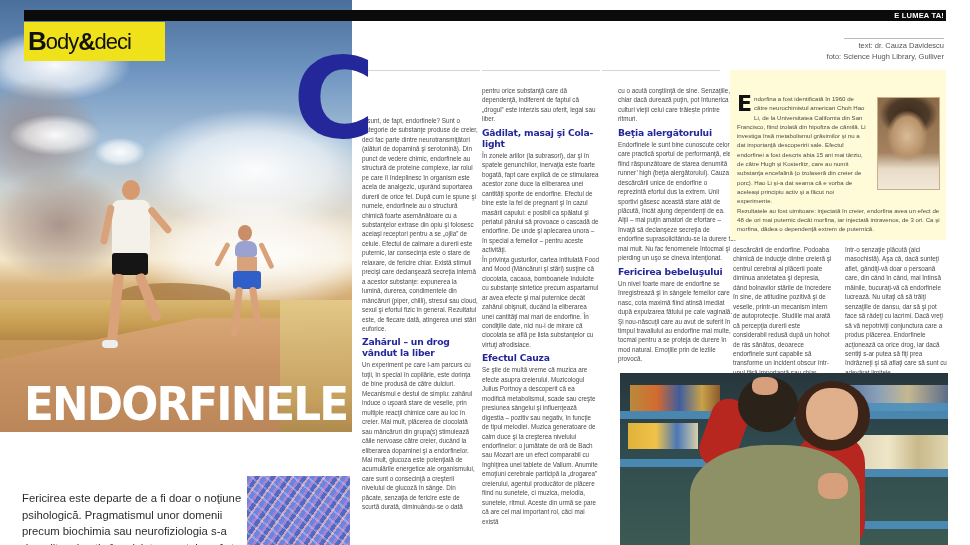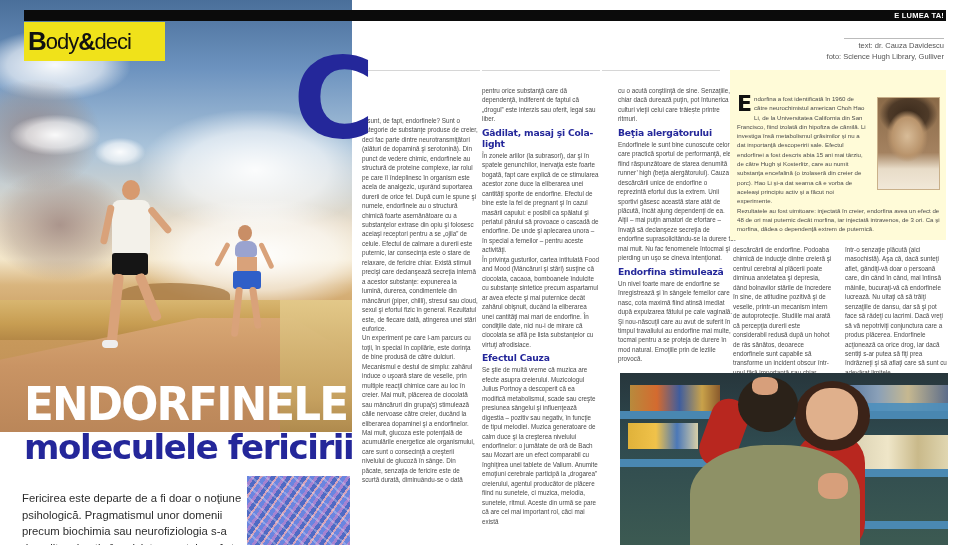--- a/index.html
+++ b/index.html
@@ -128,21 +128,20 @@
 
   <div class="top-bar-left"></div>
   <div class="section-badge">
     <span class="b">B</span>
       <span class="rest">ody</span>
       <span class="rest amp">&amp;</span>
       <span class="rest">deci</span>
   </div>
 
   <div class="headline-main">ENDORFINELE</div>
-  <div class="headline-sub">moleculele fericirii</div>
   <p class="intro-text">Fericirea este departe de a fi doar o noţiune psihologică. Pragmatismul unor domenii precum biochimia sau neurofiziologia s-a dovedit, cel puţin în privinţa acestui cuvânt</p>
   <div class="crystal-photo"></div>
 </div>
 
 <div class="drop-cap-C">C</div>
 
 <div class="right-page">
   <div class="top-bar-right"></div>
   <div class="top-bar-label">E LUMEA TA!</div>
 
@@ -151,37 +150,38 @@
     <div>text: dr. Cauza Davidescu</div>
     <div>foto: Science Hugh Library, Gulliver</div>
   </div>
 
   <div class="col-rule" style="left:8px;width:120px;"></div>
   <div class="col-rule" style="left:130px;width:118px;"></div>
   <div class="col-rule" style="left:250px;width:118px;"></div>
 
   <div class="col" style="left:10px;top:116px;width:116px;">
     <p>e sunt, de fapt, endorfinele? Sunt o categorie de substanţe produse de creier, deci fac parte dintre neurotransmiţători (alături de dopamină şi serotonină). Din punct de vedere chimic, endorfinele au structură de proteine complexe, iar rolul pe care îl îndeplinesc în organism este acela de analgezic, uşurând suportarea durerii de orice fel. După cum le spune şi numele, endorfinele au o structură chimică foarte asemănătoare cu a substanţelor extrase din opiu şi folosesc aceiaşi receptori pentru a se „ojila” de celule. Efectul de calmare a durerii este puternic, iar consecinţa este o stare de relaxare, de fericire chiar. Există stimuli precişi care declanşează secreţia internă a acestor substanţe: expunerea la lumină, durerea, condimentele din mâncăruri (piper, chilli), stresul sau cloud, sexul şi efortul fizic în general. Rezultatul este, de fiecare dată, atingerea unei stări euforice.</p>
+    <h3>Zahărul – un drog vândut la liber</h3>
     <p>Un experiment pe care l-am parcurs cu toţii, în special în copilărie, este dorinţa de bine produsă de către dulciuri. Mecanismul e destul de simplu: zahărul induce o uşoară stare de veselie, prin multiple reacţii chimice care au loc în creier. Mai mult, plăcerea de ciocolată sau mâncăruri din grupa(s) stimulează căile nervoase către creier, ducând la eliberarea dopaminei şi a endorfinelor. Mai mult, glucoza este potenţială de acumulările energetice ale organismului, care sunt o consecinţă a creşterii nivelului de glucoză în sânge. Din păcate, senzaţia de fericire este de scurtă durată, diminuându-se o dată</p>
   </div>
 
   <div class="col" style="left:130px;top:86px;width:117px;">
     <p>pentru orice substanţă care dă dependenţă, indiferent de faptul că „drogul” este interzis sau oferit, legal sau liber.</p>
     <h3>Gâdilat, masaj şi Cola-light</h3>
     <p>În zonele ariilor (la subrasori), dar şi în spatele genunchilor, inervaţia este foarte bogată, fapt care explică de ce stimularea acestor zone duce la eliberarea unei cantităţi sporite de endorfine. Efectul de bine este la fel de pregnant şi în cazul masării capului: e posibil ca spălatul şi periatul părului să provoace o cascadă de endorfine. De unde şi aplecarea unora – în special a femeilor – pentru aceste activităţi.</p>
     <p>În privinţa gusturilor, cartea intitulată Food and Mood (Mâncăruri şi stări) susţine că ciocolata, cacaoa, bomboanele îndulcite cu substanţe sintetice precum aspartamul ar avea efecte şi mai puternice decât zahărul obişnuit, ducând la eliberarea unei cantităţi mai mari de endorfine. În condiţiile date, nici nu-i de mirare că ciocolata se află pe lista substanţelor cu virtuţi afrodisiace.</p>
     <h3>Efectul Cauza</h3>
     <p>Se ştie de multă vreme că muzica are efecte asupra creierului. Muzicologul Julius Portnoy a descoperit că ea modifică metabolismul, scade sau creşte presiunea sângelui şi influenţează digestia – pozitiv sau negativ, în funcţie de tipul melodiei. Muzica generatoare de calm duce şi la creşterea nivelului endorfinelor: o jumătate de oră de Bach sau Mozart are un efect comparabil cu înghiţirea unei tablete de Valium. Anumite emoţiuni cerebrale participă la „drogarea” creierului, agentul producător de plăcere fiind nu sunetele, ci muzica, melodia, sunetele, ritmul. Aceste din urmă se pare că are cel mai important rol, căci mai există</p>
   </div>
 
   <div class="col" style="left:250px;top:86px;width:118px;margin-left:16px;">
     <p>cu o acută conştiinţă de sine. Senzaţiile, chiar dacă durează puţin, pot întunerica culturi vieţii celui care trăiește printre ritmuri.</p>
     <h3>Beţia alergătorului</h3>
     <p>Endorfinele le sunt bine cunoscute celor care practică sportul de performanţă, ele fiind răspunzătoare de starea denumită runner’ high (beţia alergătorului). Cauza descărcării unice de endorfine o reprezintă efortul dus la extrem. Unii sportivi găsesc această stare atât de plăcută, încât ajung dependenţi de ea. Alţii – mai puţin amatori de efortare – învaţă să declanşeze secreţia de endorfine suprasolicitându-se la durere tot mai mult. Nu fac fenomenele întocmai şi pierding un uşo se cineva intenţionat.</p>
-    <h3>Endorfina stimulează</h3>
+    <h3>Fericirea bebeluşului</h3>
     <p>Un nivel foarte mare de endorfine se înregistrează şi în sângele femeilor care nasc, cota maximă fiind atinsă imediat după expulzarea fătului pe cale vaginală. Şi nou-născuţii care au avut de suferit în timpul travaliului au endorfine mai multe, tocmai pentru a se proteja de durere în mod natural. Emoţiile prin de leziile provocă.</p>
   </div>
 
   <div class="sidebar">
     <div class="portrait"></div>
     <div class="sidebar-body">
       <div class="narrow">
         <span class="initial">E</span><span>ndorfina a fost identificată în 1960 de către neurochimistul american Choh Hao Li, de la Universitatea California din San Francisco, fiind izolată din hipofiza de cămilă. Li investiga însă metabolismul grăsimilor şi nu a dat importanţă descoperirii sale. Efectul endorfinei a fost descris abia 15 ani mai târziu, de către Hugh şi Kosterlitz, care au numit substanţa encefalină (o izolaseră din creier de porc). Hao Li şi-a dat seama că e vorba de aceleaşi principiu activ şi a făcut noi experimente.</span>
       </div>
       <div>Rezultatele au fost uimitoare: injectată în creier, endorfina avea un efect de 48 de ori mai puternic decât morfina, iar injectată intravenos, de 3 ori. Ca şi morfina, dădea o dependenţă extrem de puternică.</div>

